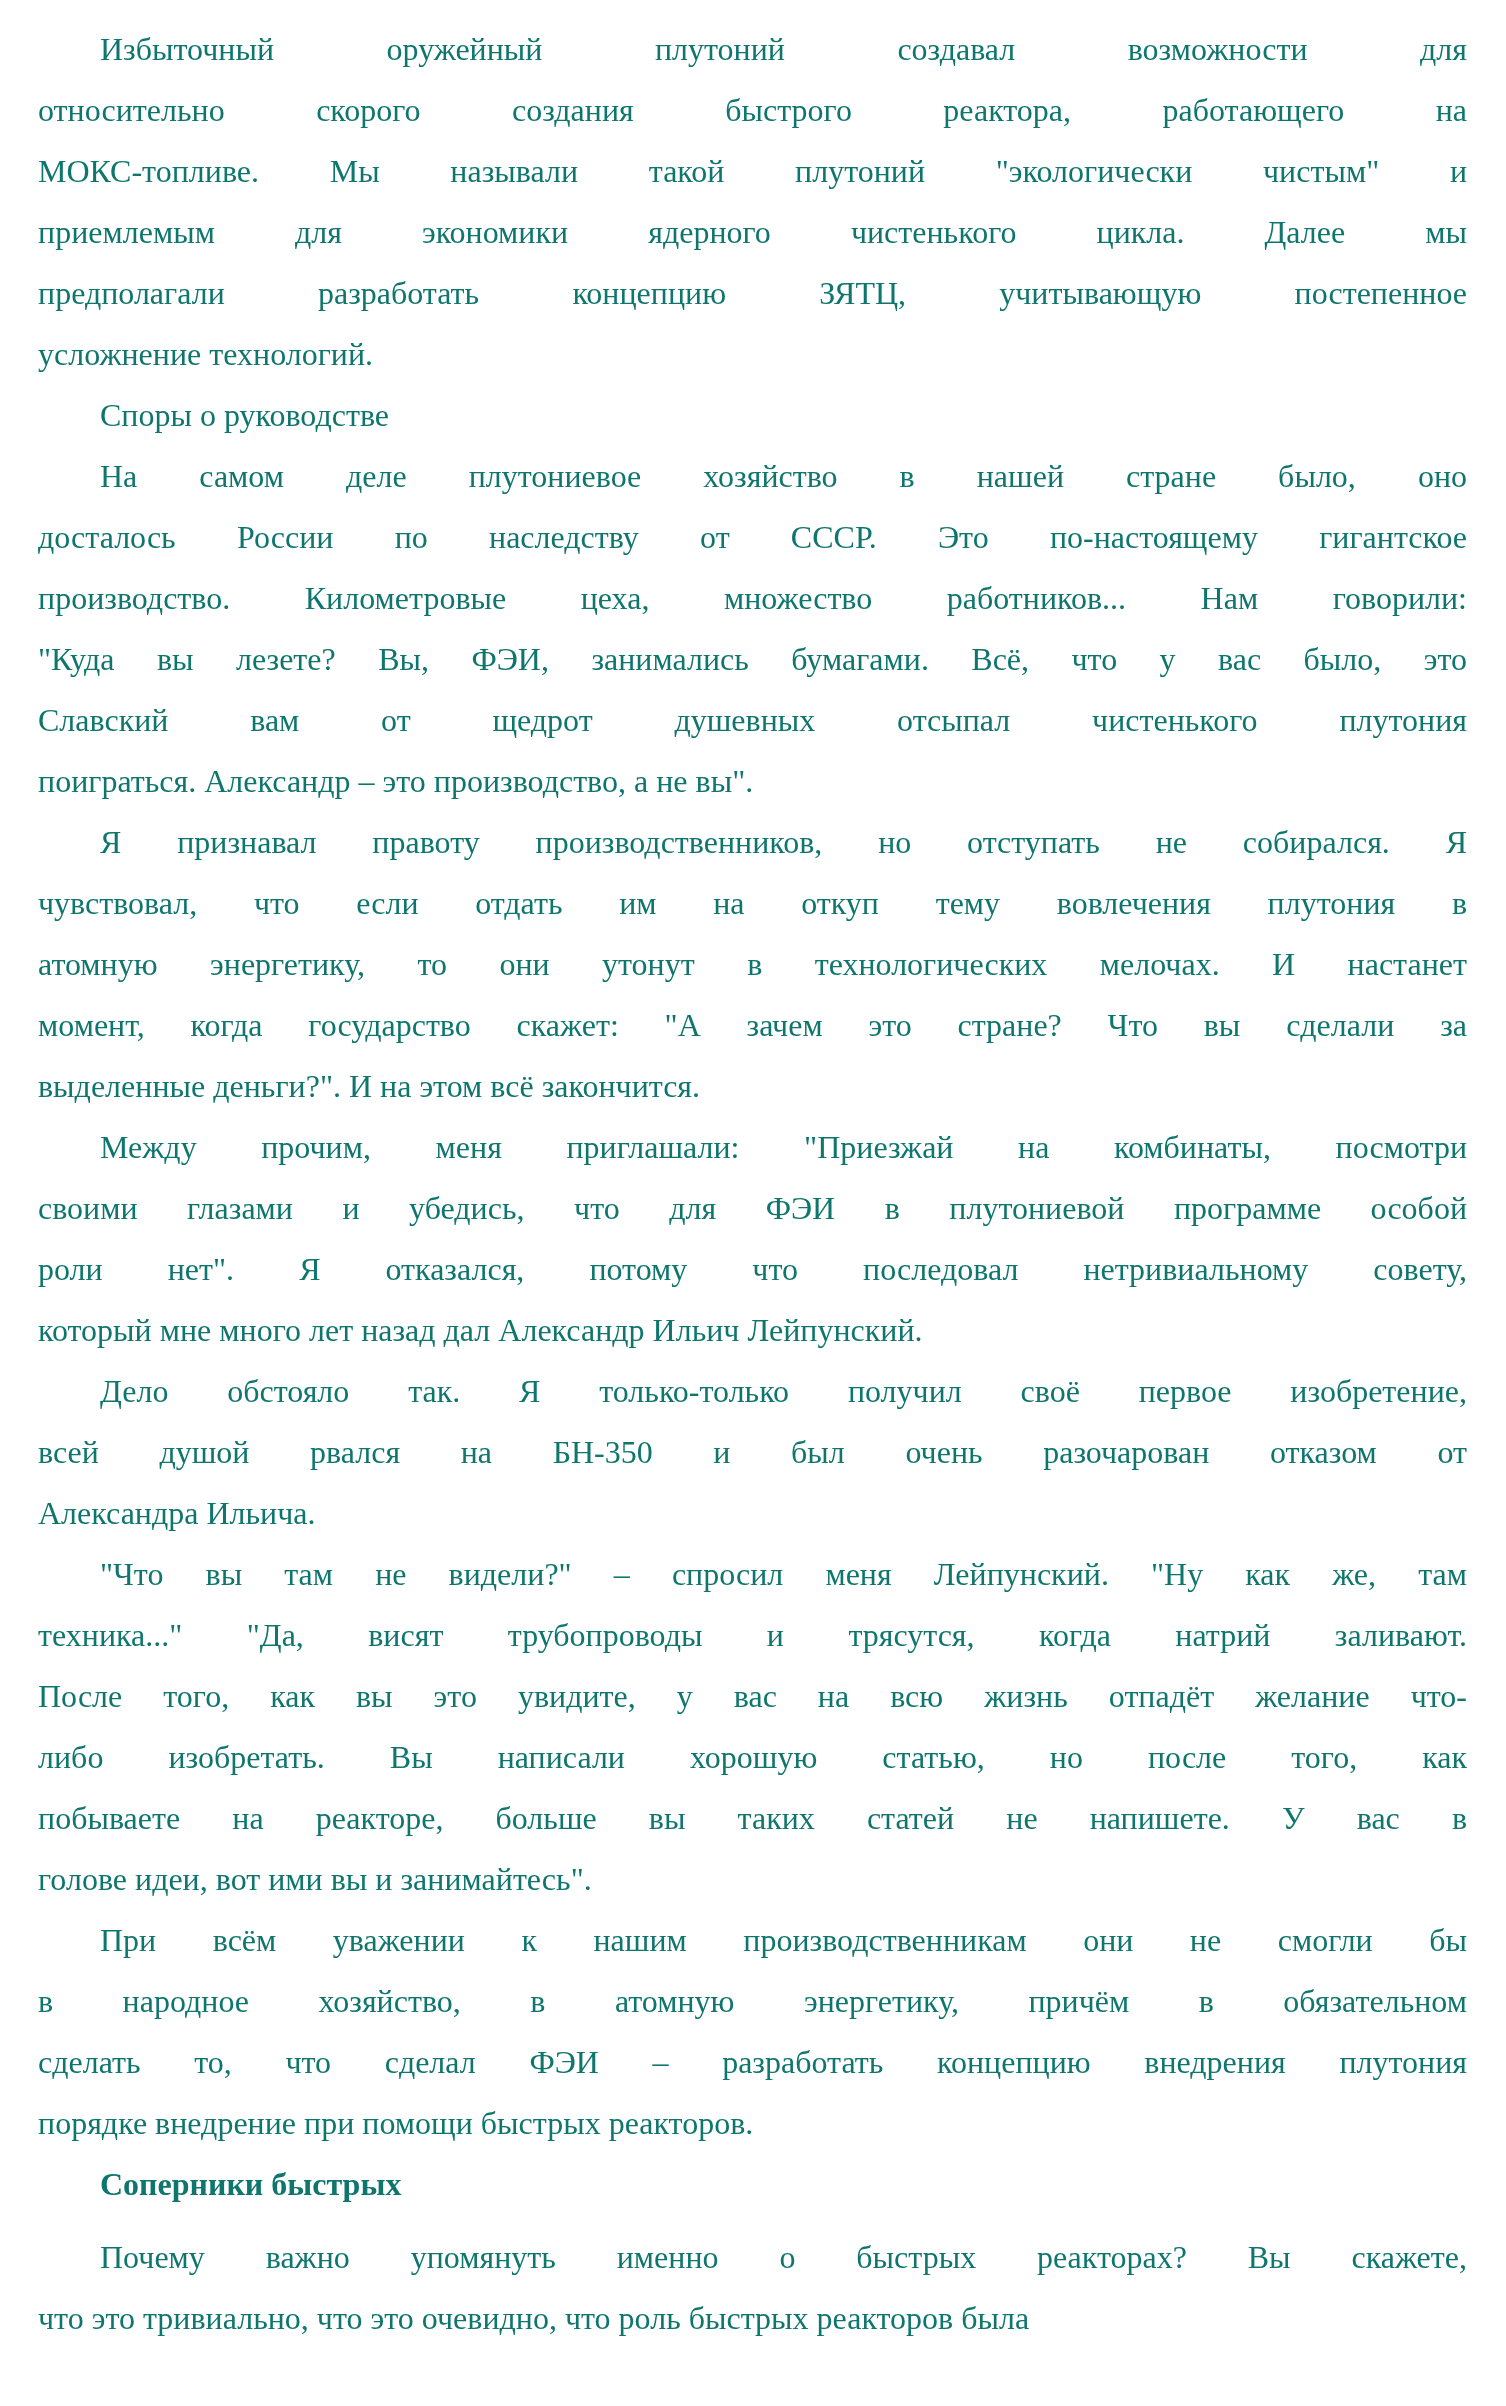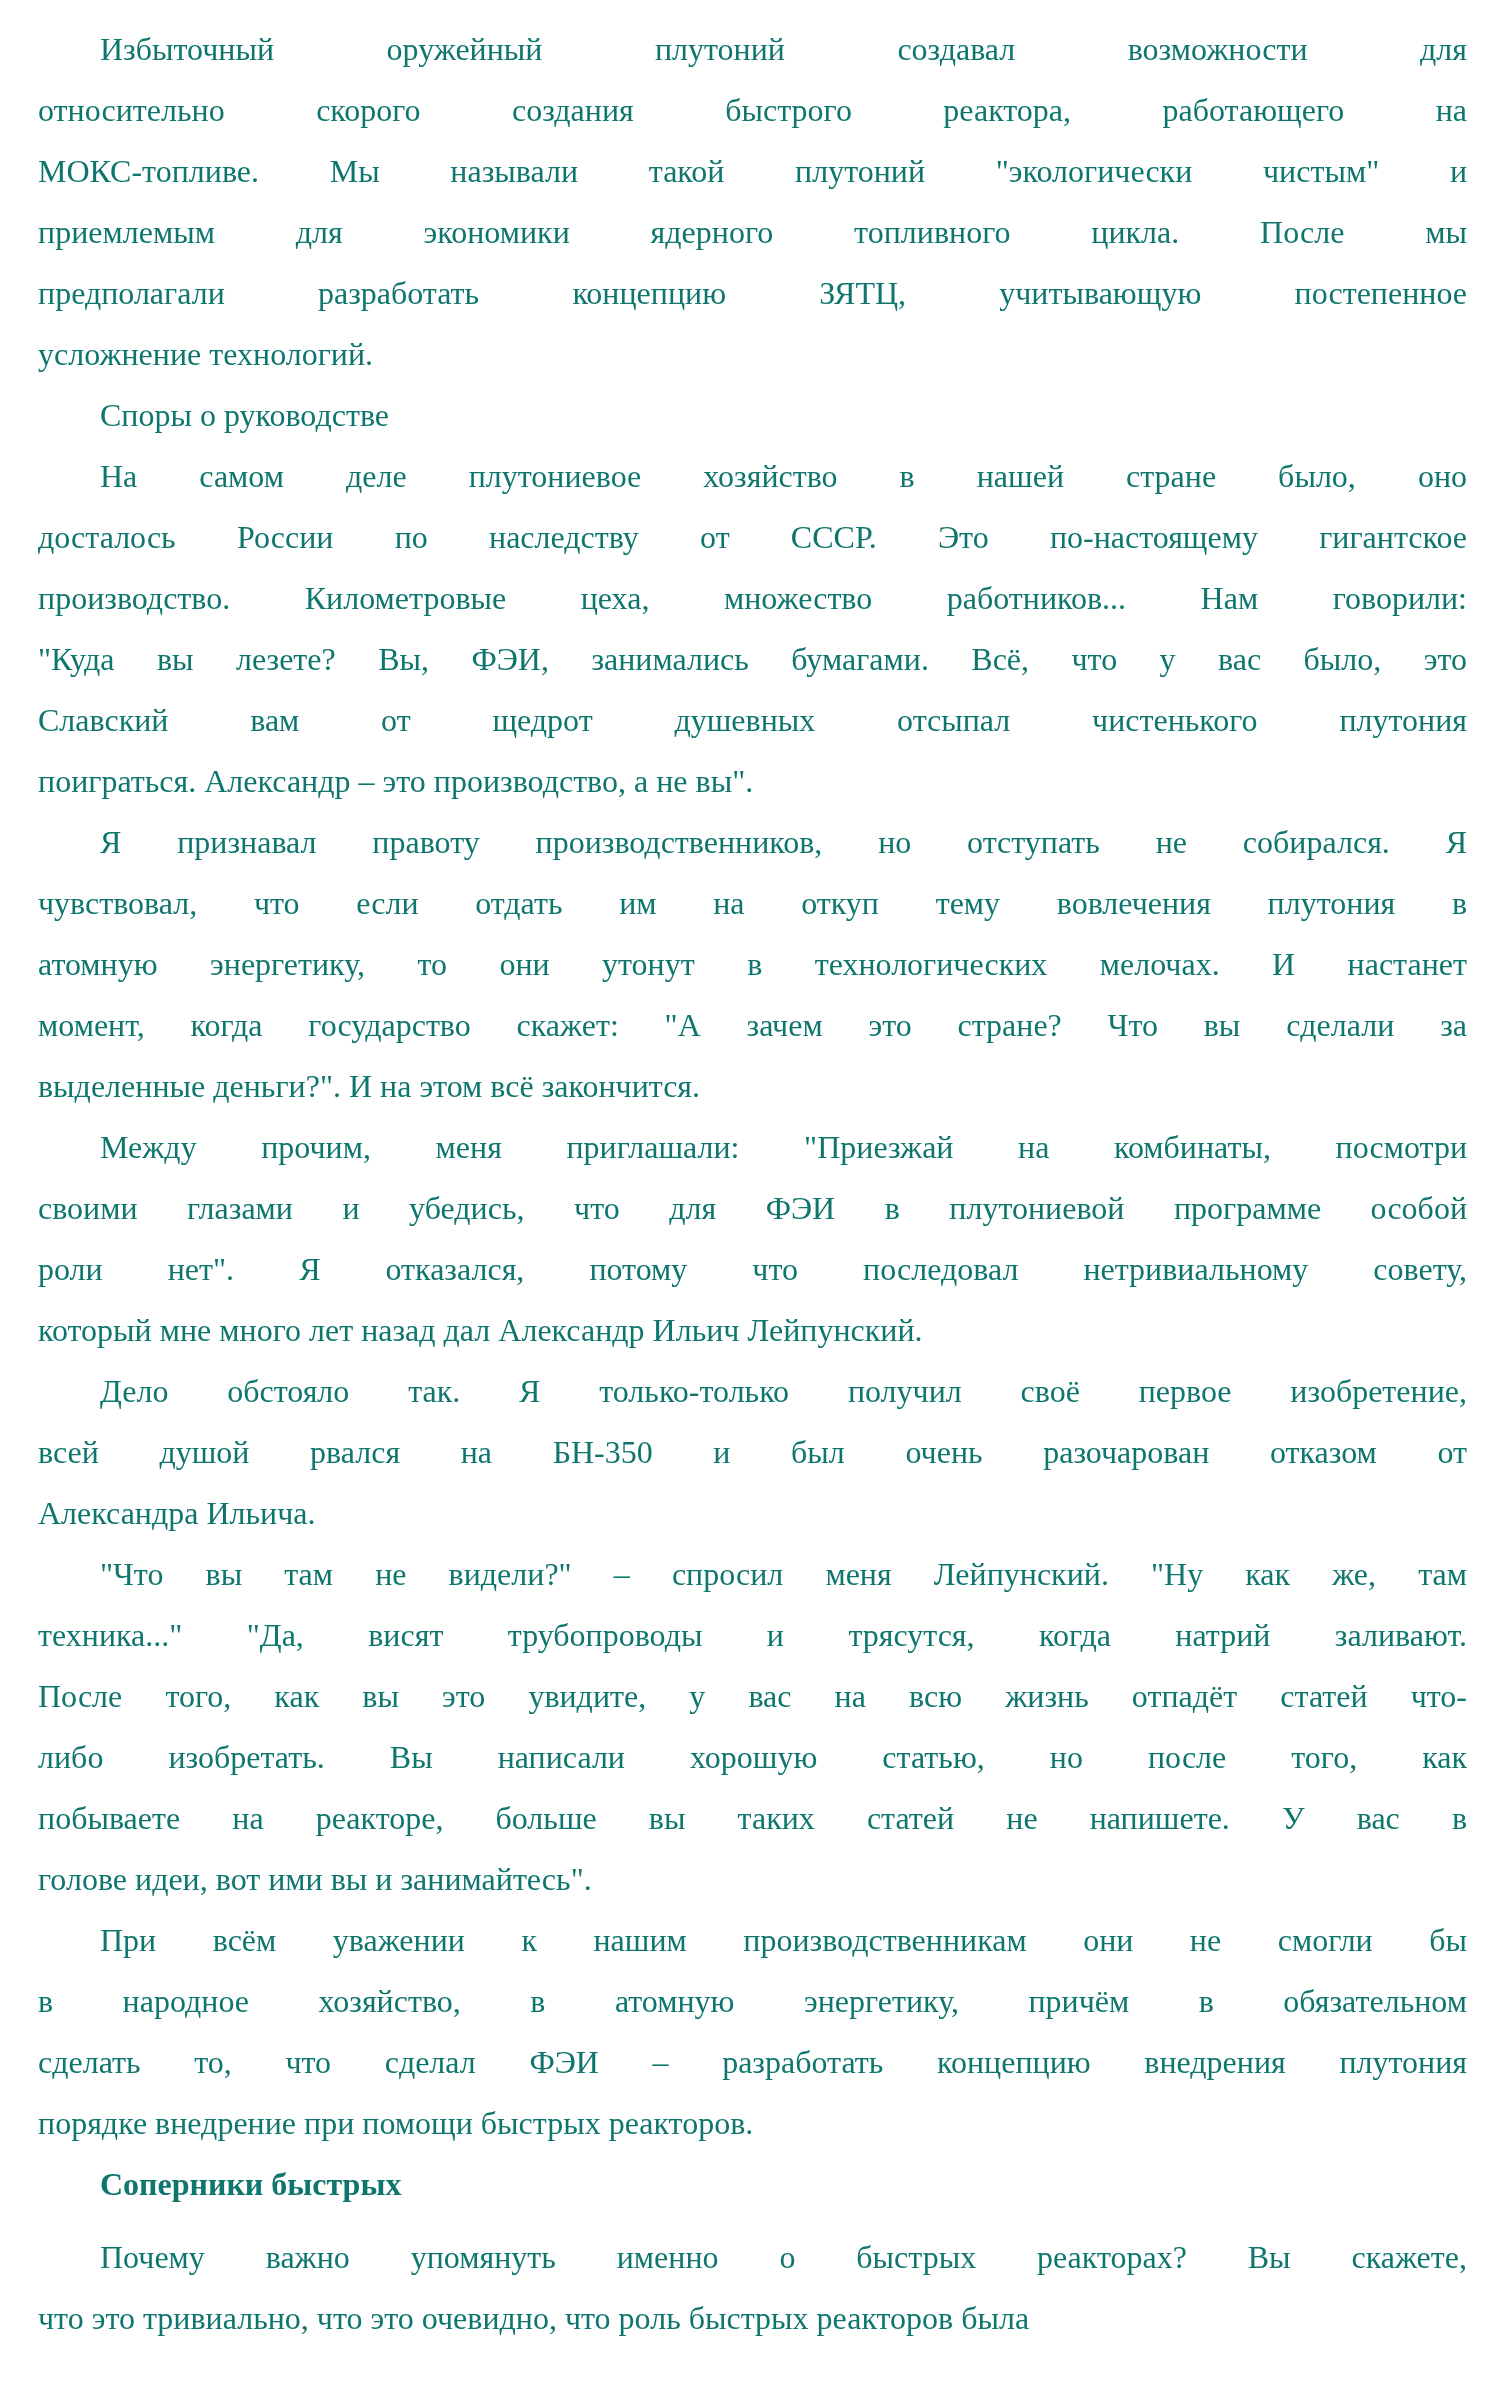--- a/index.html
+++ b/index.html
@@ -43,21 +43,21 @@
   }
 </style>
 </head>
 <body>
 
 <div class="page">
     <div class="block paragraph">
       <div class="line first">Избыточный оружейный плутоний создавал возможности для</div>
       <div class="line">относительно скорого создания быстрого реактора, работающего на</div>
       <div class="line">МОКС-топливе. Мы называли такой плутоний "экологически чистым" и</div>
-      <div class="line">приемлемым для экономики ядерного топливного цикла. После мы</div>
+      <div class="line">приемлемым для экономики ядерного чистенького цикла. Далее мы</div>
       <div class="line">предполагали разработать концепцию ЗЯТЦ, учитывающую постепенное</div>
       <div class="line last">усложнение технологий.</div>
     </div>
     <div class="block subheading">
       <div class="line first last">Споры о руководстве</div>
     </div>
     <div class="block paragraph">
       <div class="line first">На самом деле плутониевое хозяйство в нашей стране было, оно</div>
       <div class="line">досталось России по наследству от СССР. Это по-настоящему гигантское</div>
       <div class="line">производство. Километровые цеха, множество работников... Нам говорили:</div>
@@ -79,21 +79,21 @@
       <div class="line last">который мне много лет назад дал Александр Ильич Лейпунский.</div>
     </div>
     <div class="block paragraph">
       <div class="line first">Дело обстояло так. Я только-только получил своё первое изобретение,</div>
       <div class="line">всей душой рвался на БН-350 и был очень разочарован отказом от</div>
       <div class="line last">Александра Ильича.</div>
     </div>
     <div class="block paragraph">
       <div class="line first">"Что вы там не видели?" – спросил меня Лейпунский. "Ну как же, там</div>
       <div class="line">техника..." "Да, висят трубопроводы и трясутся, когда натрий заливают.</div>
-      <div class="line">После того, как вы это увидите, у вас на всю жизнь отпадёт статей что-</div>
+      <div class="line">После того, как вы это увидите, у вас на всю жизнь отпадёт желание что-</div>
       <div class="line">либо изобретать. Вы написали хорошую статью, но после того, как</div>
       <div class="line">побываете на реакторе, больше вы таких статей не напишете. У вас в</div>
       <div class="line last">голове идеи, вот ими вы и занимайтесь".</div>
     </div>
     <div class="block paragraph">
       <div class="line first">При всём уважении к нашим производственникам они не смогли бы</div>
       <div class="line">в народное хозяйство, в атомную энергетику, причём в обязательном</div>
       <div class="line">сделать то, что сделал ФЭИ – разработать концепцию внедрения плутония</div>
       <div class="line last">порядке внедрение при помощи быстрых реакторов.</div>
     </div>

